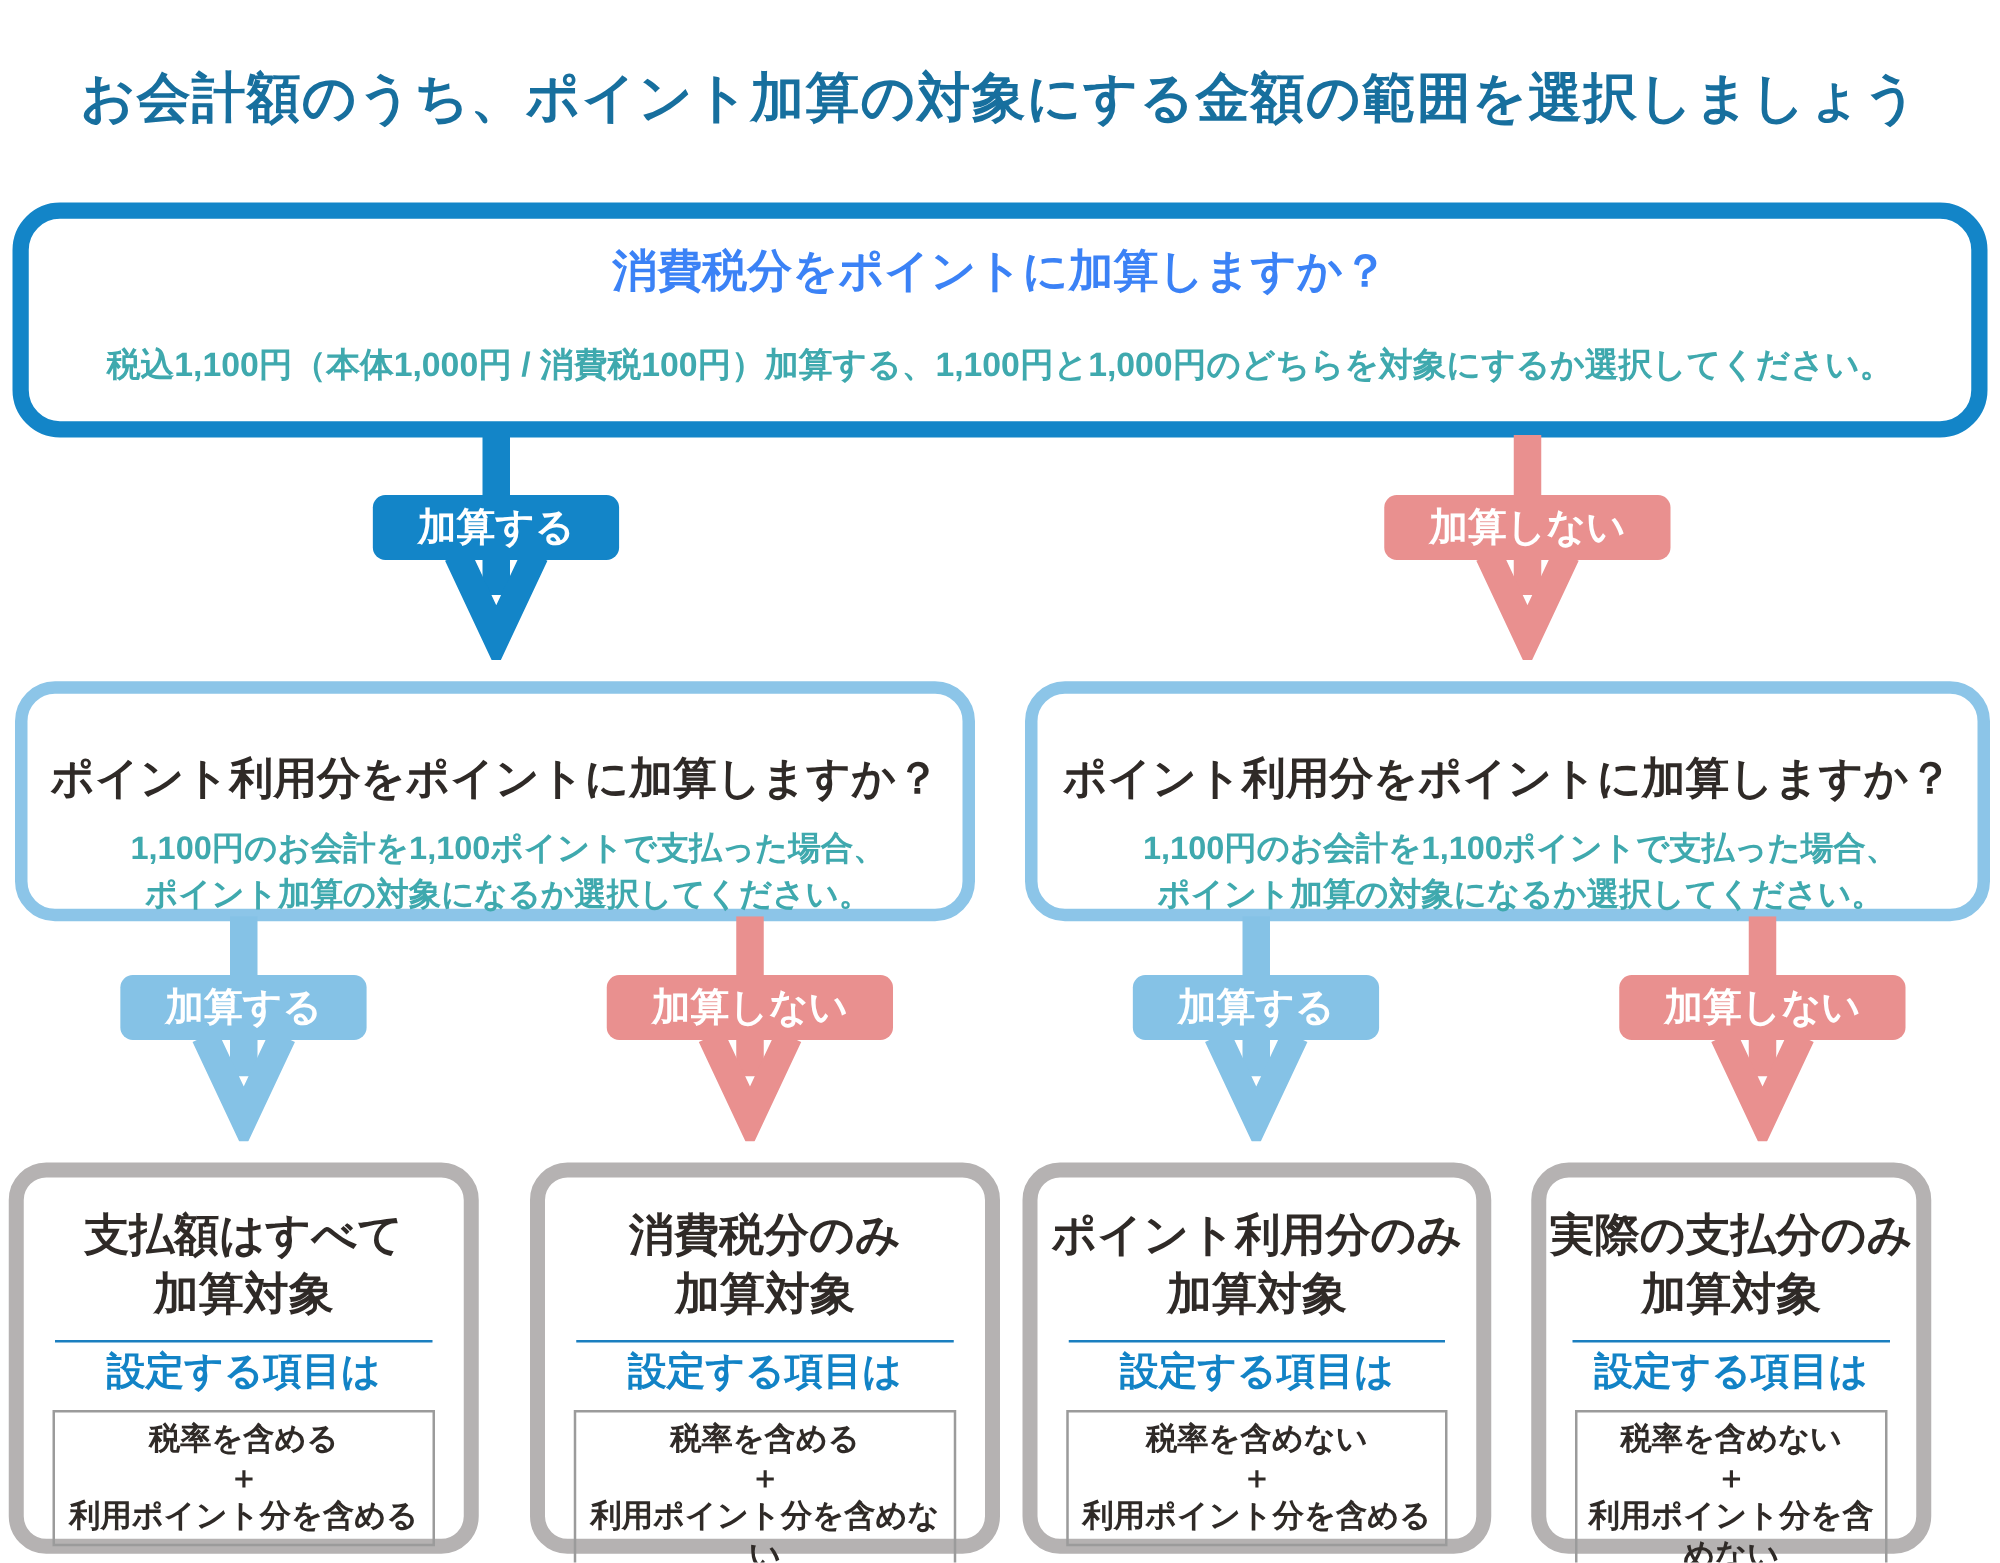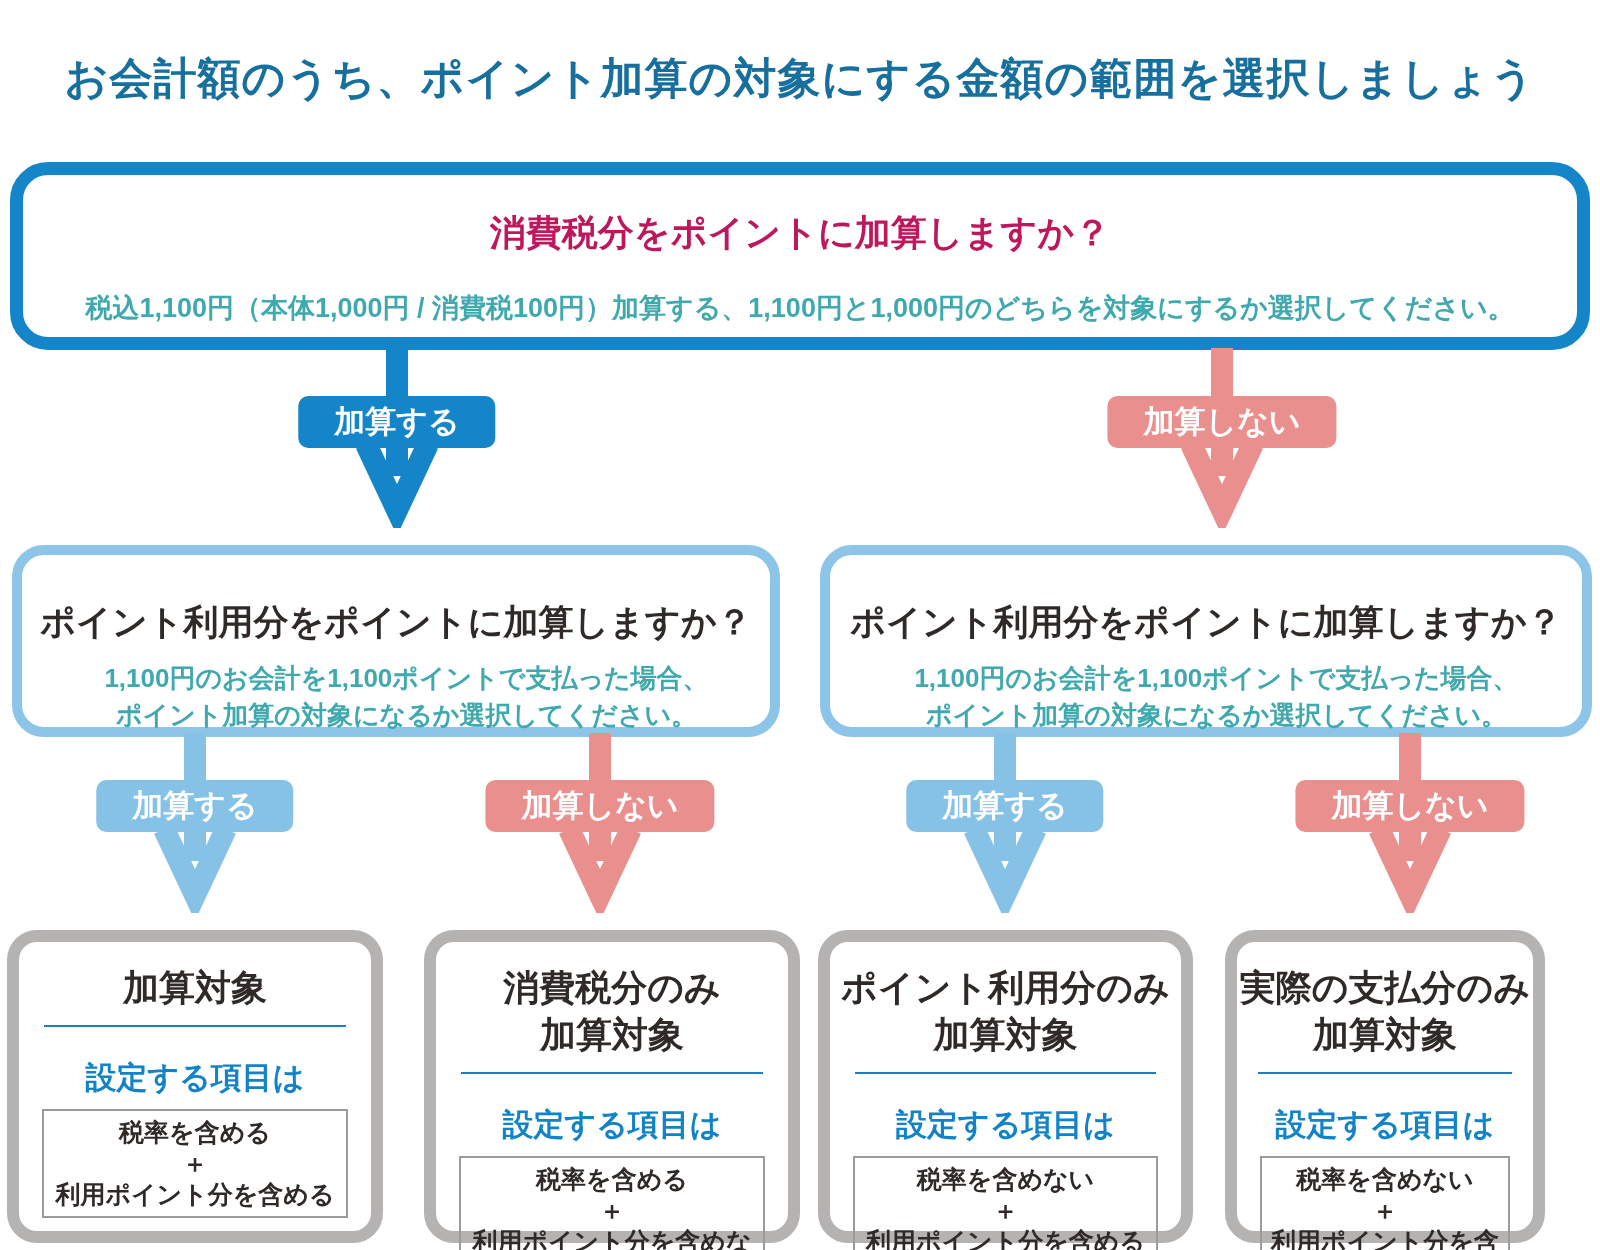--- a/index.html
+++ b/index.html
@@ -12,21 +12,21 @@
     position:absolute;left:0;top:50px;width:100%;
     text-align:center;font-size:43px;font-weight:bold;color:#176f9e;
     letter-spacing:1px;
   }
   
   .qbox{position:absolute;background:#ffffff;box-sizing:border-box;text-align:center;}
   .qbox-top{
     left:10px;top:162px;width:1580px;height:188px;
     border:13px solid #1385c8;border-radius:38px;
   }
-  .qbox-top .q-title{margin-top:34px;font-size:36px;font-weight:bold;color:#be185d;}
+  .qbox-top .q-title{margin-top:18px;font-size:36px;font-weight:bold;color:#3b82f6;}
   .qbox-top .q-desc{margin-top:32px;font-size:27px;font-weight:bold;color:#3fa9ae;}
   .qbox-mid{
     top:545px;height:192px;
     border:10px solid #8cc5e8;border-radius:32px;
   }
   .qbox-mid-left{left:12px;width:768px;}
   .qbox-mid-right{left:820px;width:772px;}
   .qbox-mid .q-title{margin-top:44px;font-size:35px;font-weight:bold;color:#2f2a27;}
   .qbox-mid .q-desc{margin-top:14px;font-size:26px;line-height:37px;font-weight:bold;color:#3fa9ae;margin-left:21px;}
   
@@ -44,21 +44,21 @@
   .arrow-blue line,.arrow-blue polyline{stroke:#1385c8;}
   .arrow-lightblue line,.arrow-lightblue polyline{stroke:#85c2e6;}
   .arrow-pink line,.arrow-pink polyline{stroke:#e9908f;}
   
   .outcome{
     position:absolute;top:930px;height:313px;background:#ffffff;box-sizing:border-box;
     border:12px solid #b5b2b2;border-radius:30px;text-align:center;
   }
   .outcome .o-title{margin-top:22px;font-size:36px;line-height:47px;font-weight:bold;color:#2f2a27;}
   .outcome .o-divider{margin:14px auto 0 auto;width:86%;height:0;border-top:2px solid #1b7fc0;}
-  .outcome .o-heading{margin-top:30px;font-size:31px;font-weight:bold;color:#1283c6;}
+  .outcome .o-heading{margin-top:2px;font-size:31px;font-weight:bold;color:#1283c6;}
   .outcome .o-settings{
     margin:10px auto 0 auto;width:calc(100% - 46px);box-sizing:border-box;
     border:2px solid #9b9b9b;padding:6px 2px;
     font-size:25px;line-height:31px;font-weight:bold;color:#2f2a27;
   }
 </style>
 </head>
 <body>
 
 <div class="canvas">
@@ -114,20 +114,21 @@
     <polyline points="14,96 45,162 76,96"></polyline>
   </svg>
 
   <div class="branch-label bg-lightblue" style="left:195px;top:780px">加算する</div>
   <div class="branch-label bg-pink" style="left:600px;top:780px">加算しない</div>
   <div class="branch-label bg-lightblue" style="left:1005px;top:780px">加算する</div>
   <div class="branch-label bg-pink" style="left:1410px;top:780px">加算しない</div>
 
   <div class="outcome" style="left:7px;width:376px">
     <div class="o-title">
+      <div>支払額はすべて</div>
       <div>加算対象</div>
     </div>
     <div class="o-divider"></div>
     <div class="o-heading">設定する項目は</div>
     <div class="o-settings">
       <div>税率を含める</div>
       <div>＋</div>
       <div>利用ポイント分を含める</div>
     </div>
   </div>

